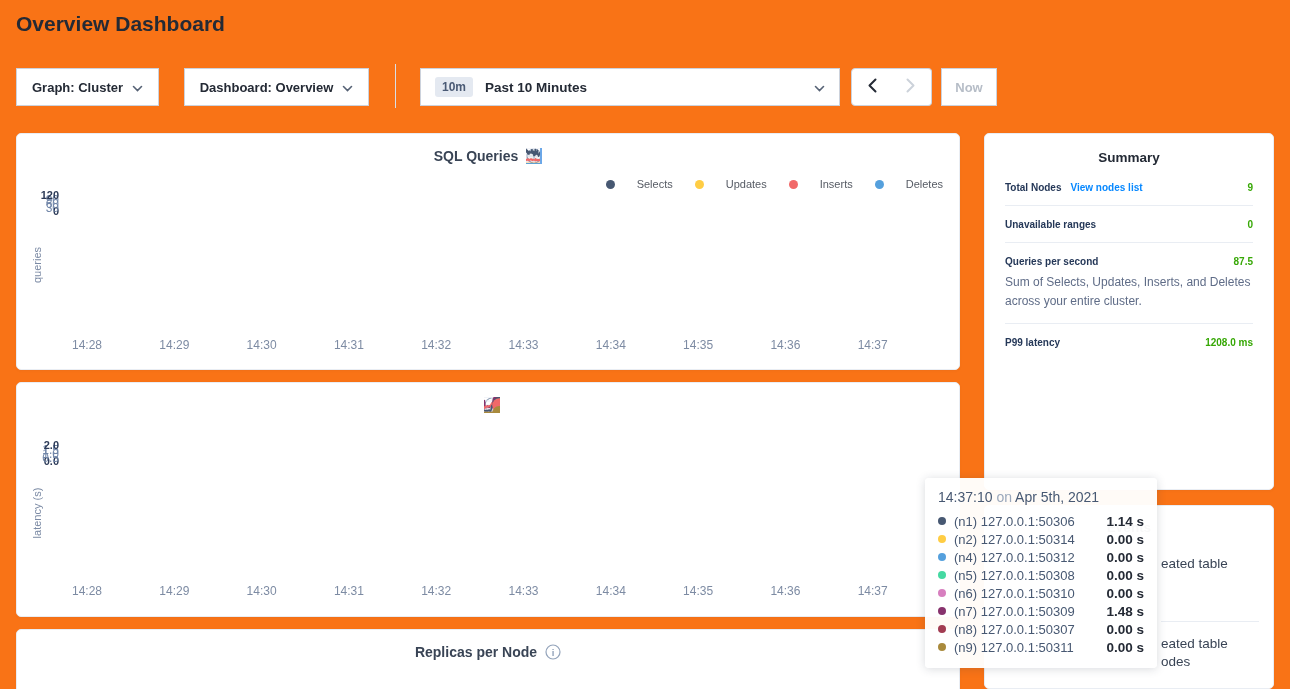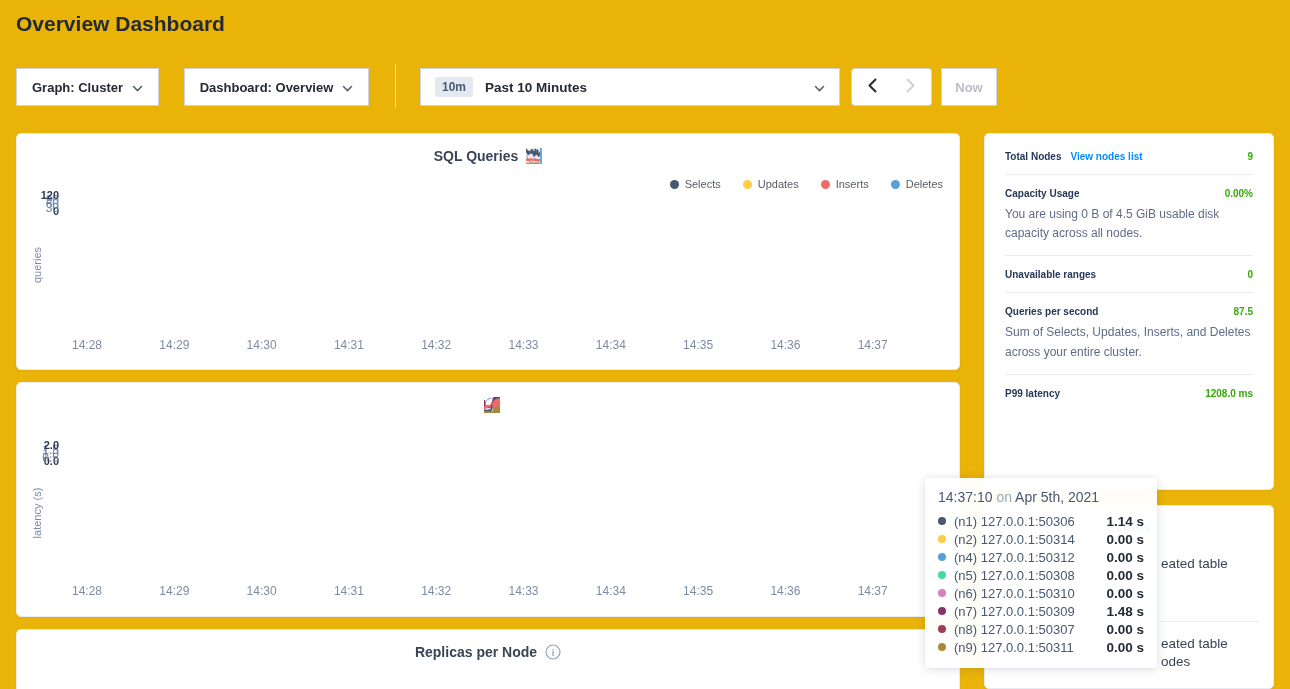--- a/index.html
+++ b/index.html
@@ -1,16 +1,16 @@
 <!DOCTYPE html>
 <html><head>
 <meta charset="utf-8">
 <style>
   html,body{margin:0;padding:0;background:#f4f6fa;font-family:"Liberation Sans",sans-serif;}
-  .page{position:relative;width:1290px;height:689px;background:#eab308;overflow:hidden;color:#242a35;}
+  .page{position:relative;width:1290px;height:689px;background:#f97316;overflow:hidden;color:#242a35;}
   .page-title{position:absolute;left:16px;top:12px;font-size:21px;font-weight:700;color:#242a35;}
   
   .btn{position:absolute;top:68px;height:38px;background:#fff;border:1px solid #ccd2dc;border-radius:0;
        display:flex;align-items:center;justify-content:center;box-sizing:border-box;cursor:pointer;}
   .dd-label{font-size:13px;font-weight:700;color:#242a35;margin-right:9px;}
   .dd1{left:16px;width:143px;}
   .dd2{left:184px;width:185px;}
   .tb-divider{position:absolute;left:395px;top:64px;width:1px;height:44px;background:#d9dee6;}
   .timewin{left:420px;width:420px;justify-content:flex-start;padding:0 14px;}
   .time-badge{background:#e4e9f1;border-radius:3px;padding:3px 7px;font-size:12px;font-weight:700;color:#4a5a75;}
@@ -24,21 +24,21 @@
         box-shadow:0 1px 3px rgba(50,60,80,.05);box-sizing:border-box;}
   .chart-card-1{left:16px;top:133px;width:944px;height:237px;}
   .chart-card-2{left:16px;top:382px;width:944px;height:235px;}
   .chart-card-3{left:16px;top:629px;width:944px;height:120px;}
   .summary-card{left:984px;top:133px;width:290px;height:357px;overflow:hidden;}
   .events-card{left:984px;top:505px;width:290px;height:184px;overflow:hidden;}
   .chart-title{position:absolute;top:13px;left:0;width:100%;text-align:center;font-size:14px;font-weight:700;color:#394455;}
   .chart-title .t{vertical-align:middle;}
   .info{display:inline-block;vertical-align:middle;margin-left:8px;line-height:0;cursor:pointer;}
   .legend{position:absolute;top:44px;right:16px;display:flex;gap:22px;align-items:center;}
-  .legend-item{display:flex;align-items:center;gap:6px;font-size:11px;color:#565b64;cursor:pointer;}
+  .legend-item{display:flex;align-items:center;gap:22px;font-size:11px;color:#565b64;cursor:pointer;}
   .legend-dot{width:9px;height:9px;border-radius:50%;}
   .plot{position:absolute;left:62px;}
   .chart-card-1 .plot{top:63px;}
   .chart-card-2 .plot{top:64px;}
   .yticks{position:absolute;left:0;width:50px;}
   .chart-card-1 .yticks{top:63px;height:137px;}
   .chart-card-2 .yticks{top:64px;height:132px;}
   .ytick{position:absolute;right:8px;font-size:12px;color:#7186a8;white-space:nowrap;}
   .ytick.strong{font-weight:700;color:#2c3a57;font-size:11px;}
   .ylabel{position:absolute;left:20px;font-size:11px;color:#7b8aa4;transform:translate(-50%,-50%) rotate(-90deg);white-space:nowrap;}
@@ -244,37 +244,31 @@
   <div class="card chart-card chart-card-3">
     <div class="chart-title">
       <span class="t">Replicas per Node</span><span class="info"><svg width="16" height="16">
             <circle cx="8" cy="8" r="7" fill="none" stroke="#93a3ba" stroke-width="1.2"></circle>
             <text x="8" y="11.5" text-anchor="middle" font-size="9.5" font-weight="700" fill="#93a3ba">i</text>
           </svg></span>
     </div>
   </div>
 
   <div class="card summary-card">
+    <div class="sum-title">Summary</div>
     <div class="sum-body">
       <div class="sum-row">
         <div class="sum-head">
           <span>Total Nodes</span>
           <a class="sum-link">View nodes list</a>
           <span class="sum-val">9</span>
         </div>
       </div>
       <div class="sum-row">
         <div class="sum-head">
-          <span>Capacity Usage</span>
-          <span class="sum-val">0.00%</span>
-        </div>
-        <div class="sum-desc">You are using 0 B of 4.5 GiB usable disk capacity across all nodes.</div>
-      </div>
-      <div class="sum-row">
-        <div class="sum-head">
           <span>Unavailable ranges</span>
           <span class="sum-val">0</span>
         </div>
       </div>
       <div class="sum-row">
         <div class="sum-head">
           <span>Queries per second</span>
           <span class="sum-val">87.5</span>
         </div>
         <div class="sum-desc">Sum of Selects, Updates, Inserts, and Deletes across your entire cluster.</div>

